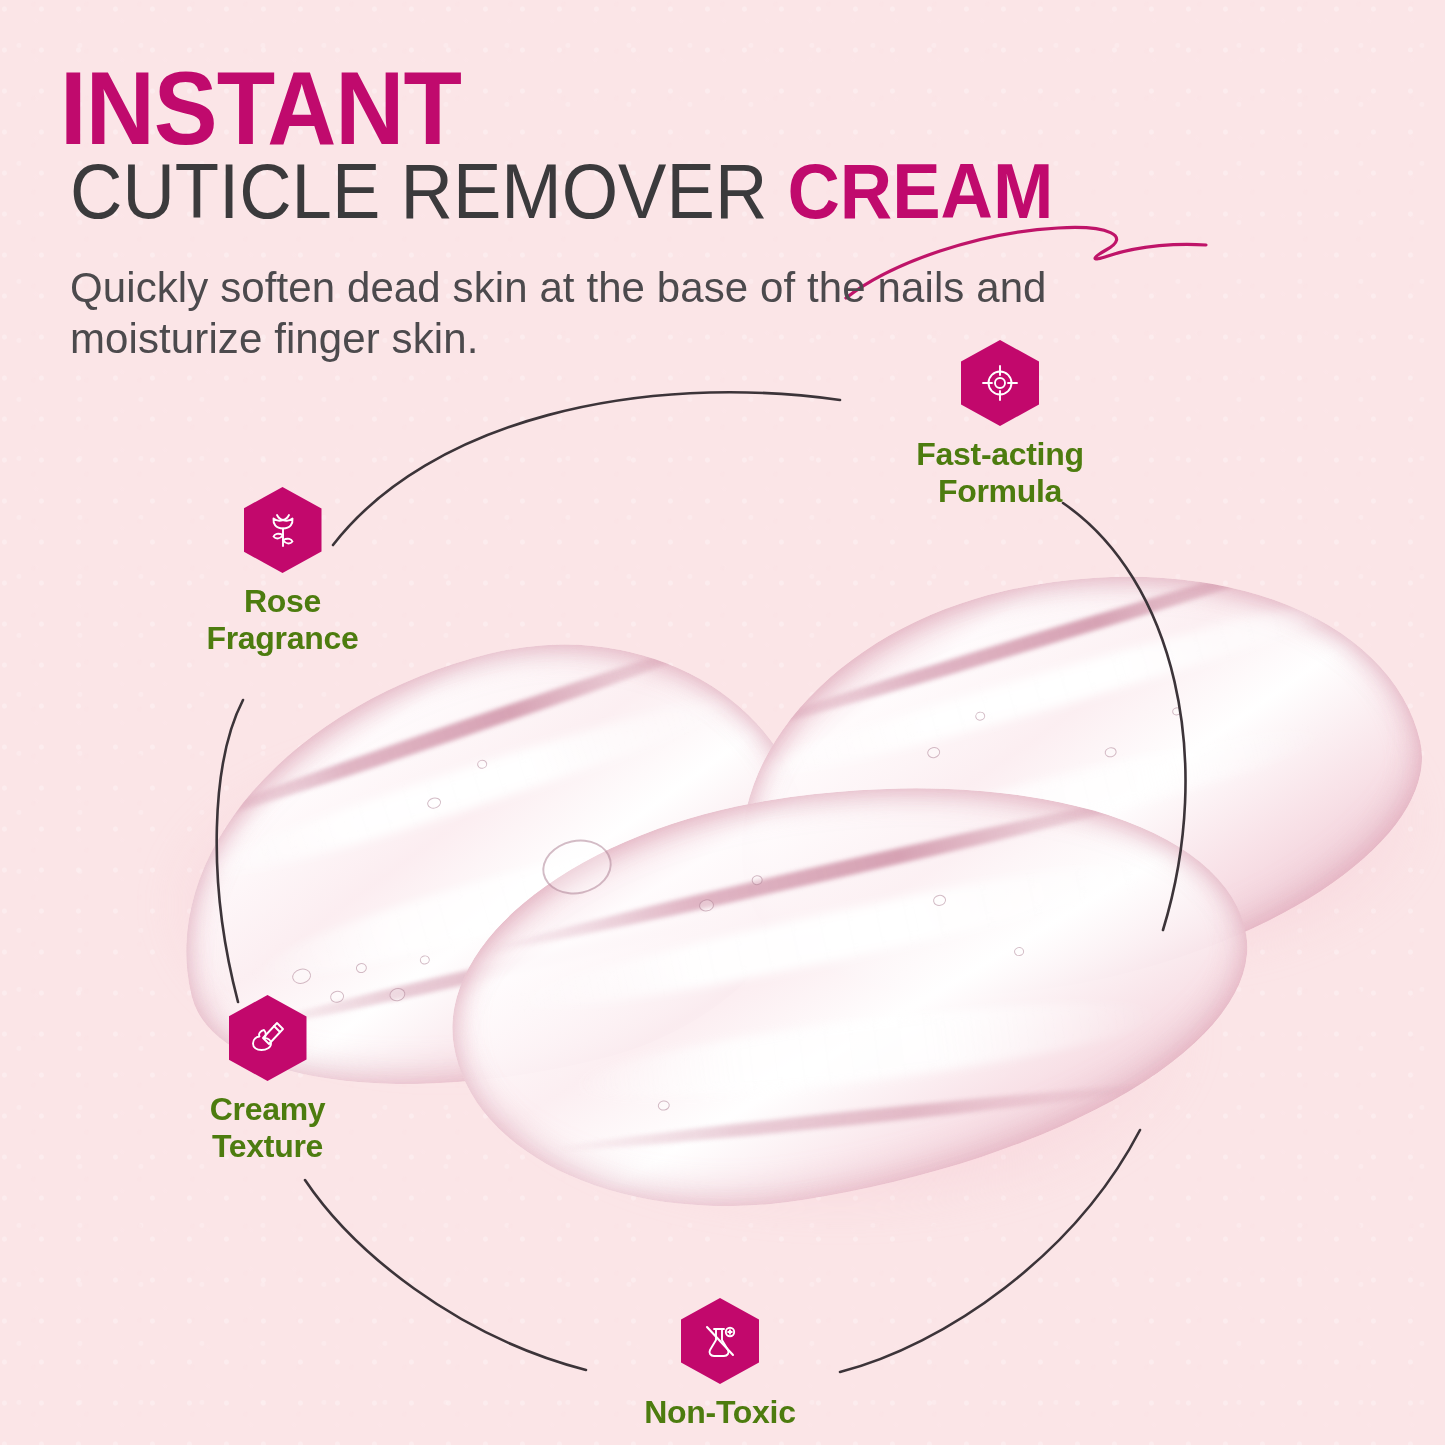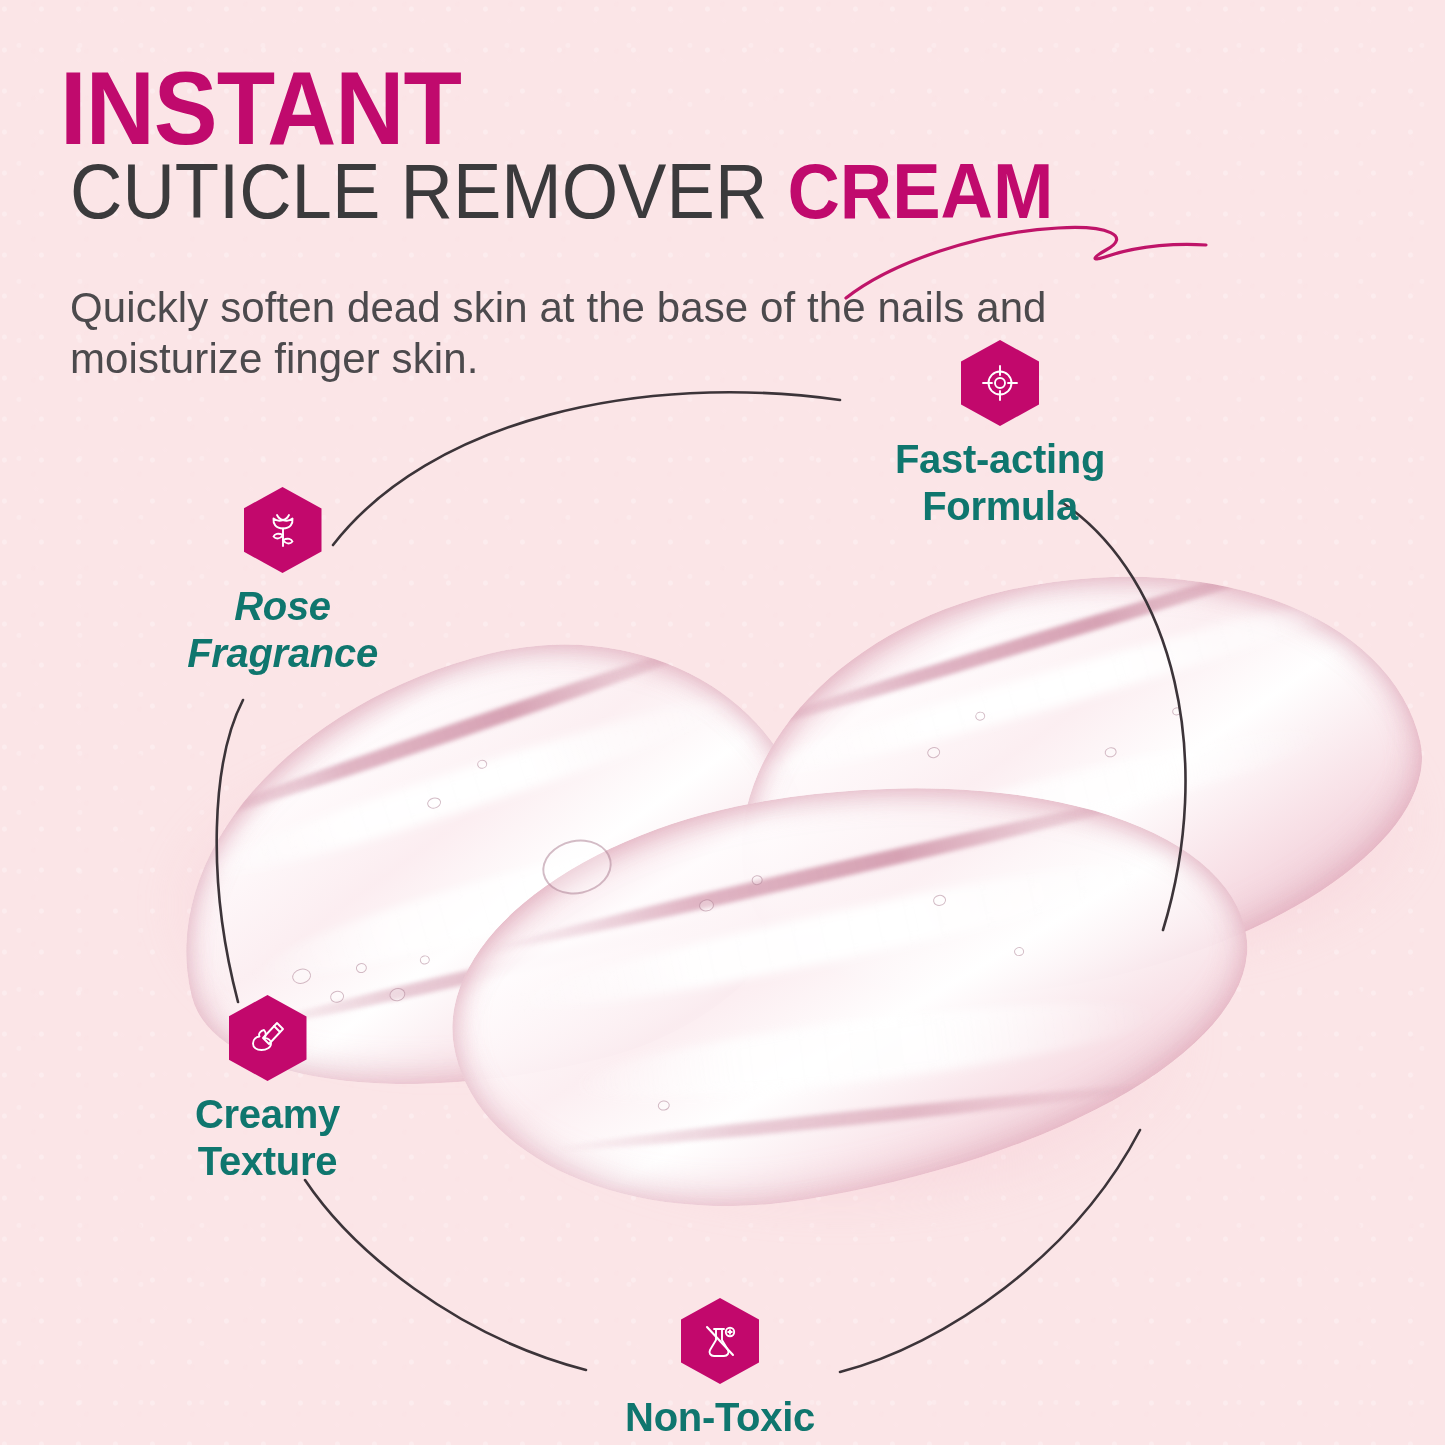--- a/index.html
+++ b/index.html
@@ -64,21 +64,20 @@
   .subtitle {
     position: absolute;
     left: 70px;
     top: 262px;
     width: 1070px;
     font-size: 42px;
     line-height: 1.22;
     font-weight: 300;
     color: #4c4a4d;
     letter-spacing: .1px;
-    margin-top: 20px;
   }
 
   .swoosh {
     position: absolute;
     left: 840px;
     top: 212px;
     width: 370px;
     height: 95px;
     pointer-events: none;
   }
@@ -171,24 +170,24 @@
     width: 78px;
     height: 86px;
     background: #c2086c;
     clip-path: polygon(50% 0%, 100% 25%, 100% 75%, 50% 100%, 0% 75%, 0% 25%);
     display: flex;
     align-items: center;
     justify-content: center;
   }
   .hex svg { display: block; }
   .feature .label {
-    font-size: 40px;
+    font-size: 32px;
     line-height: 1.17;
     font-weight: 700;
-    color: #0f766e;
+    color: #4d7c0f;
     letter-spacing: -.3px;
     white-space: pre-line;
   }
 </style>
 </head>
 <body>
 
 <div id="page">
 
   <div id="grain"></div>
@@ -275,21 +274,21 @@
           <line x1="20" y1="28" x2="20" y2="37"></line>
           <line x1="3" y1="20" x2="12" y2="20"></line>
           <line x1="28" y1="20" x2="37" y2="20"></line>
         </svg>
       </div>
     </div>
     <div class="label">Fast-acting
 Formula</div>
   </div>
 
-  <div class="feature" style="left:110px; top:487px; width:345px;font-style:italic;">
+  <div class="feature" style="left:110px; top:487px; width:345px;">
     <div class="hexwrap">
       <div class="hex">
         <svg width="38" height="42" viewBox="0 0 38 42" fill="none" stroke="#ffffff" stroke-width="1.9" stroke-linecap="round" stroke-linejoin="round">
           <path d="M19 19.5 C 11.5 19.5, 9 14.5, 9.5 9.5 C 12.5 12, 15 12.5, 19 11 C 23 12.5, 25.5 12, 28.5 9.5 C 29 14.5, 26.5 19.5, 19 19.5 Z"></path>
           <path d="M13 6 C 14.5 9, 16.5 10.5, 19 11"></path>
           <path d="M25 6 C 23.5 9, 21.5 10.5, 19 11"></path>
           <line x1="19" y1="19.5" x2="19" y2="37"></line>
           <path d="M19 26 C 14 23.5, 10.5 25, 9.5 27.5 C 12 30.5, 16.5 30, 19 26 Z"></path>
           <path d="M19 31 C 24 28.5, 27.5 30, 28.5 32.5 C 26 35.5, 21.5 35, 19 31 Z"></path>
         </svg>

